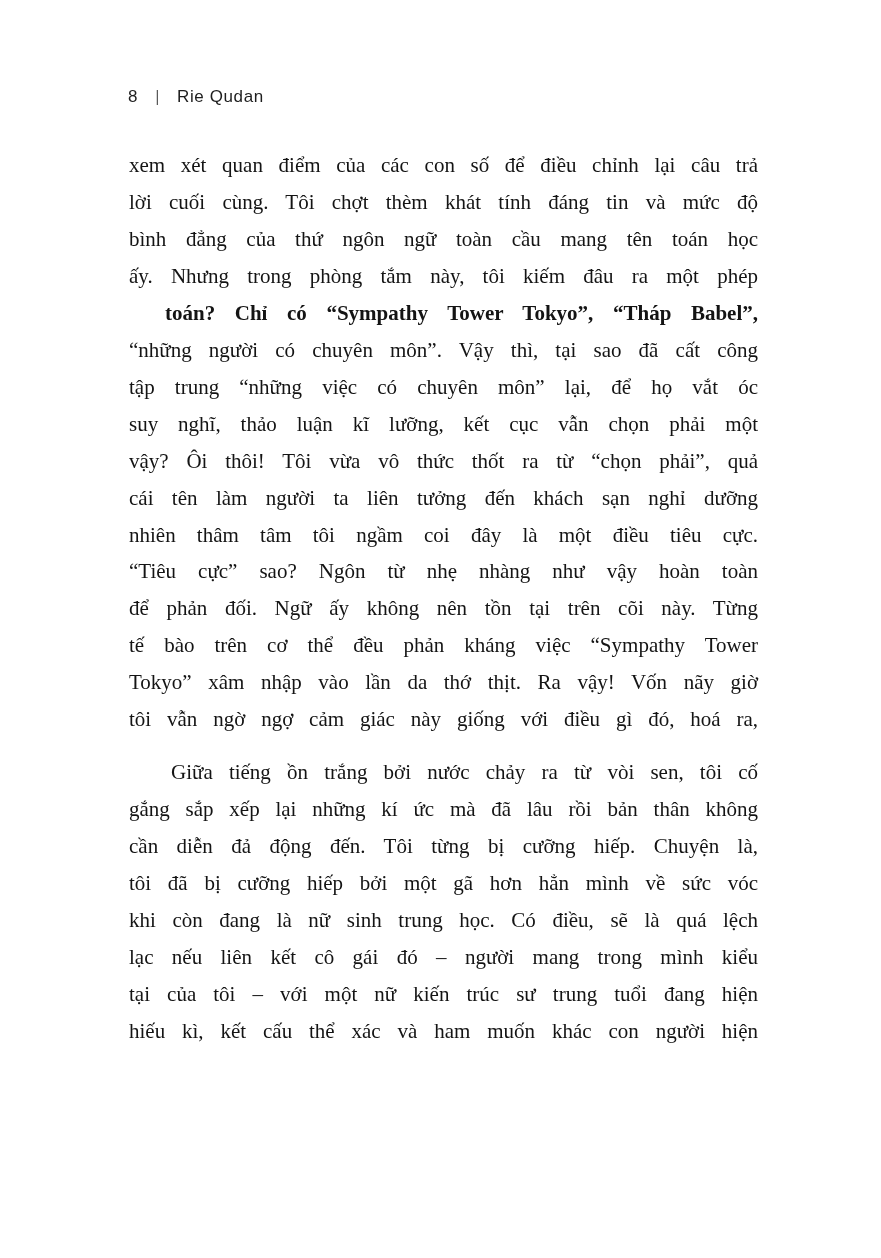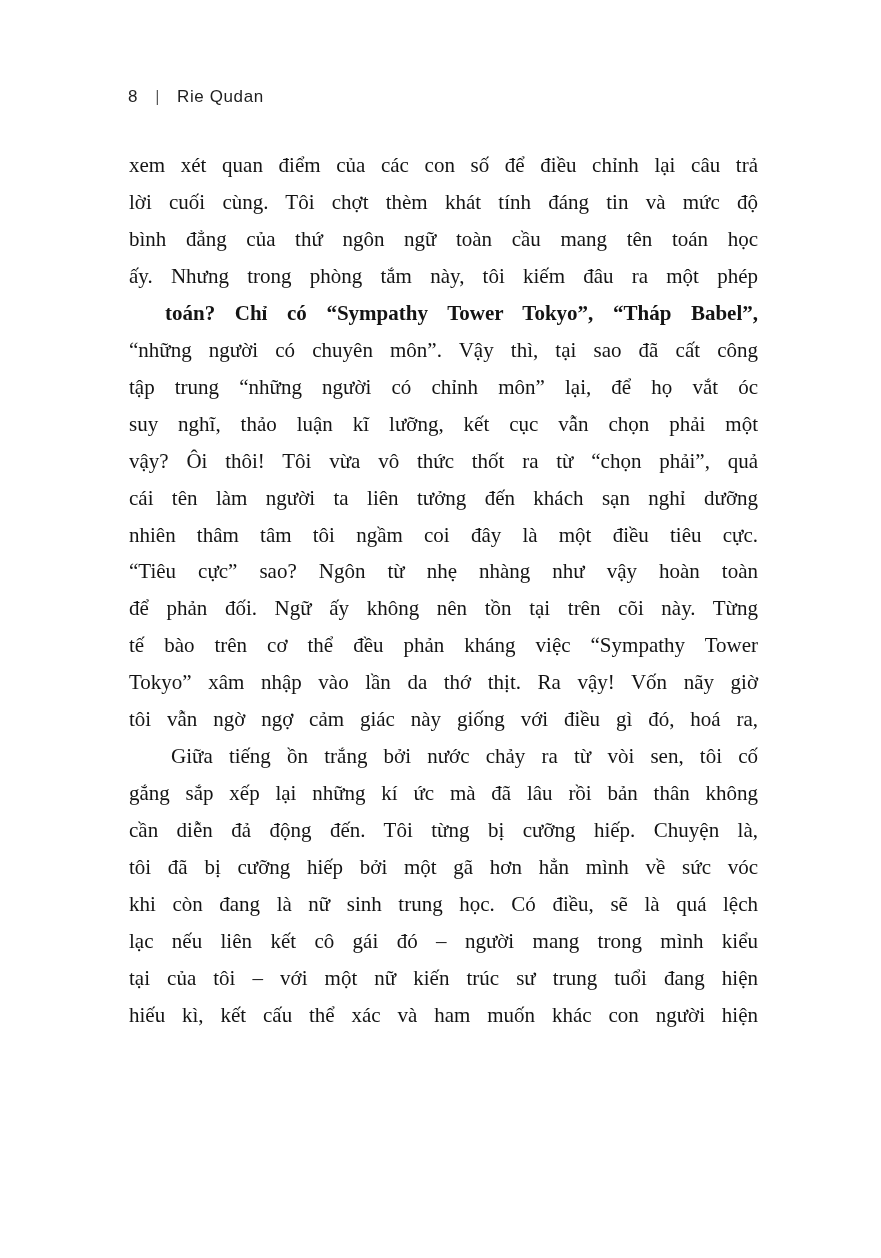--- a/index.html
+++ b/index.html
@@ -34,21 +34,21 @@
   .text-block {
     position: absolute;
     top: 147px;
     left: 129px;
     width: 629px;
     font-family: "Liberation Serif", "DejaVu Serif", serif;
     font-size: 21px;
     line-height: 36.95px;
     color: #141414;
   }
-  .para + .para { }
+  .para + .para { margin-top: 16px; }
   .line {
     text-align: justify;
     text-align-last: justify;
   }
   .line.end { text-align-last: left; }
   .para.indented .line.first { text-indent: 42px; }
   .line.bold { font-weight: bold; margin-left: 36px; }
 </style>
 </head>
 <body>
@@ -60,21 +60,21 @@
     <span>Rie Qudan</span>
   </header>
   <main class="text-block" id="text-body">
       <div class="para">
         <div class="line first">xem xét quan điểm của các con số để điều chỉnh lại câu trả</div>
         <div class="line">lời cuối cùng. Tôi chợt thèm khát tính đáng tin và mức độ</div>
         <div class="line">bình đẳng của thứ ngôn ngữ toàn cầu mang tên toán học</div>
         <div class="line">ấy. Nhưng trong phòng tắm này, tôi kiếm đâu ra một phép</div>
         <div class="line bold">toán? Chỉ có “Sympathy Tower Tokyo”, “Tháp Babel”,</div>
         <div class="line">“những người có chuyên môn”. Vậy thì, tại sao đã cất công</div>
-        <div class="line">tập trung “những người có chỉnh môn” lại, để họ vắt óc</div>
+        <div class="line">tập trung “những việc có chuyên môn” lại, để họ vắt óc</div>
         <div class="line">suy nghĩ, thảo luận kĩ lưỡng, kết cục vẫn chọn phải một</div>
         <div class="line">vậy? Ôi thôi! Tôi vừa vô thức thốt ra từ “chọn phải”, quả</div>
         <div class="line">cái tên làm người ta liên tưởng đến khách sạn nghỉ dưỡng</div>
         <div class="line">nhiên thâm tâm tôi ngầm coi đây là một điều tiêu cực.</div>
         <div class="line">“Tiêu cực” sao? Ngôn từ nhẹ nhàng như vậy hoàn toàn</div>
         <div class="line">để phản đối. Ngữ ấy không nên tồn tại trên cõi này. Từng</div>
         <div class="line">tế bào trên cơ thể đều phản kháng việc “Sympathy Tower</div>
         <div class="line">Tokyo” xâm nhập vào lần da thớ thịt. Ra vậy! Vốn nãy giờ</div>
         <div class="line">tôi vẫn ngờ ngợ cảm giác này giống với điều gì đó, hoá ra,</div>
       </div>

